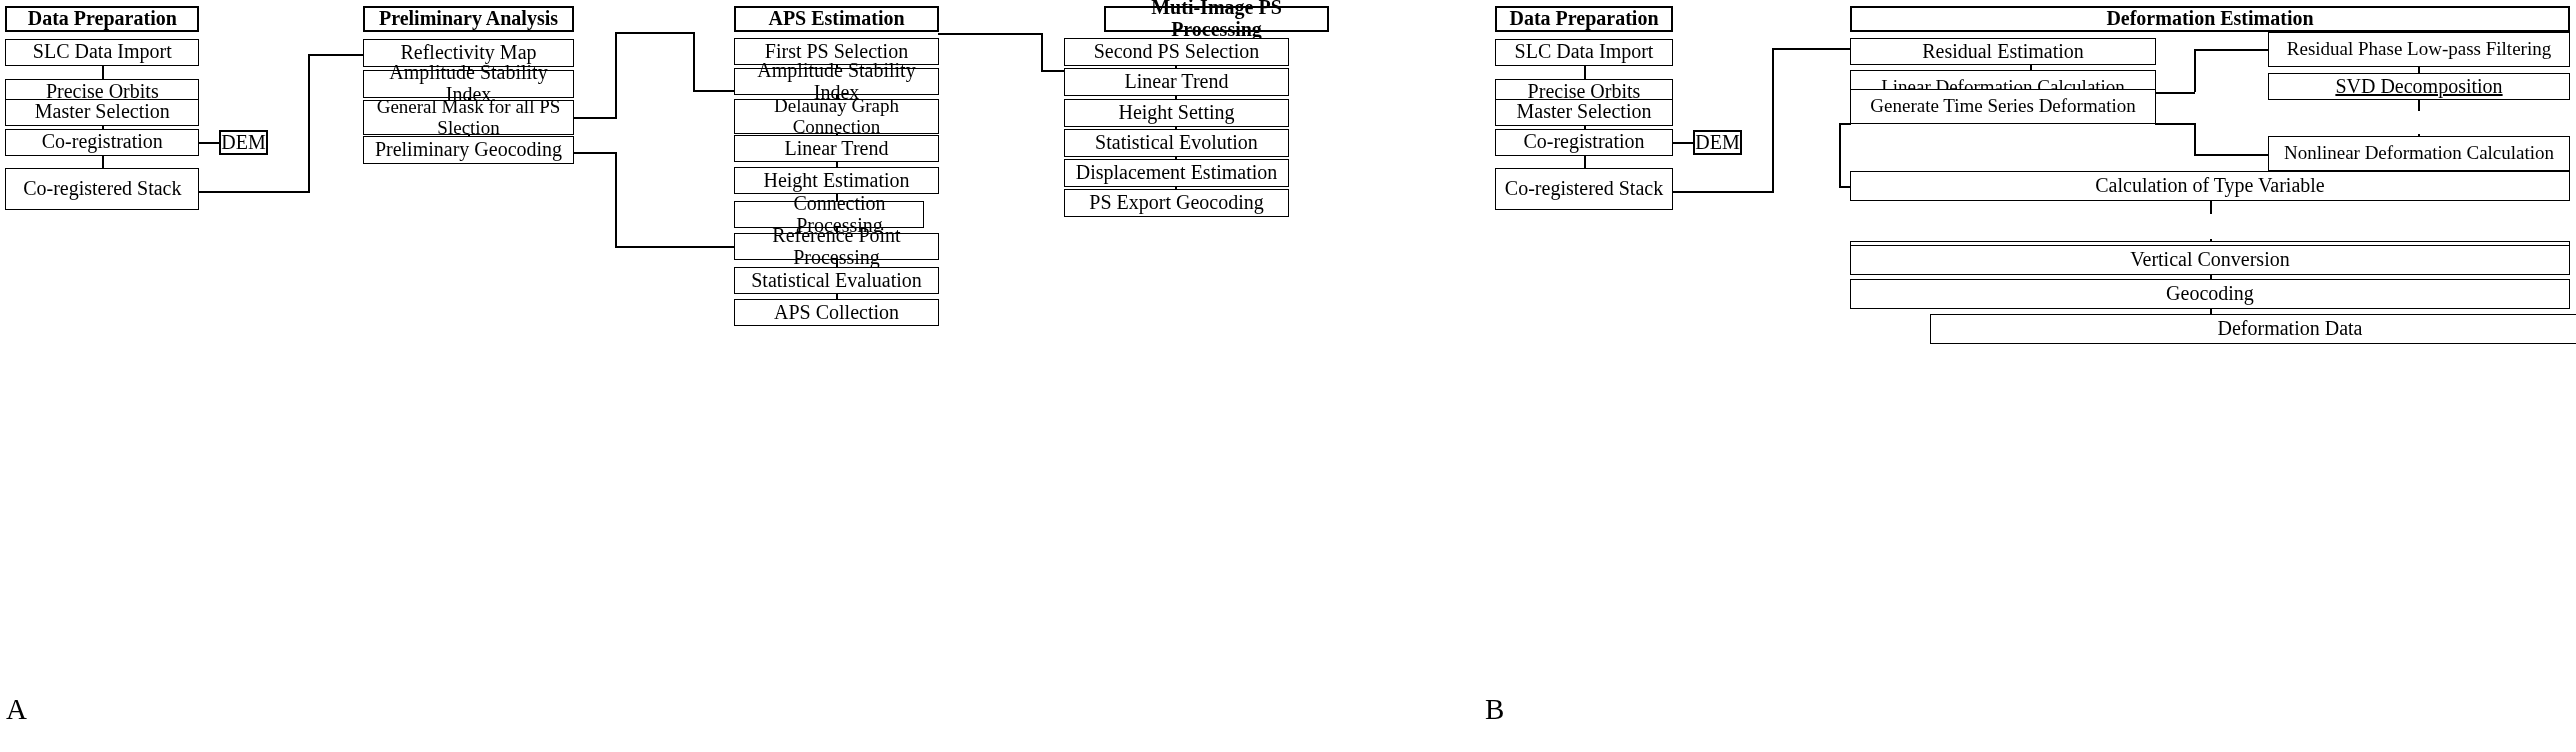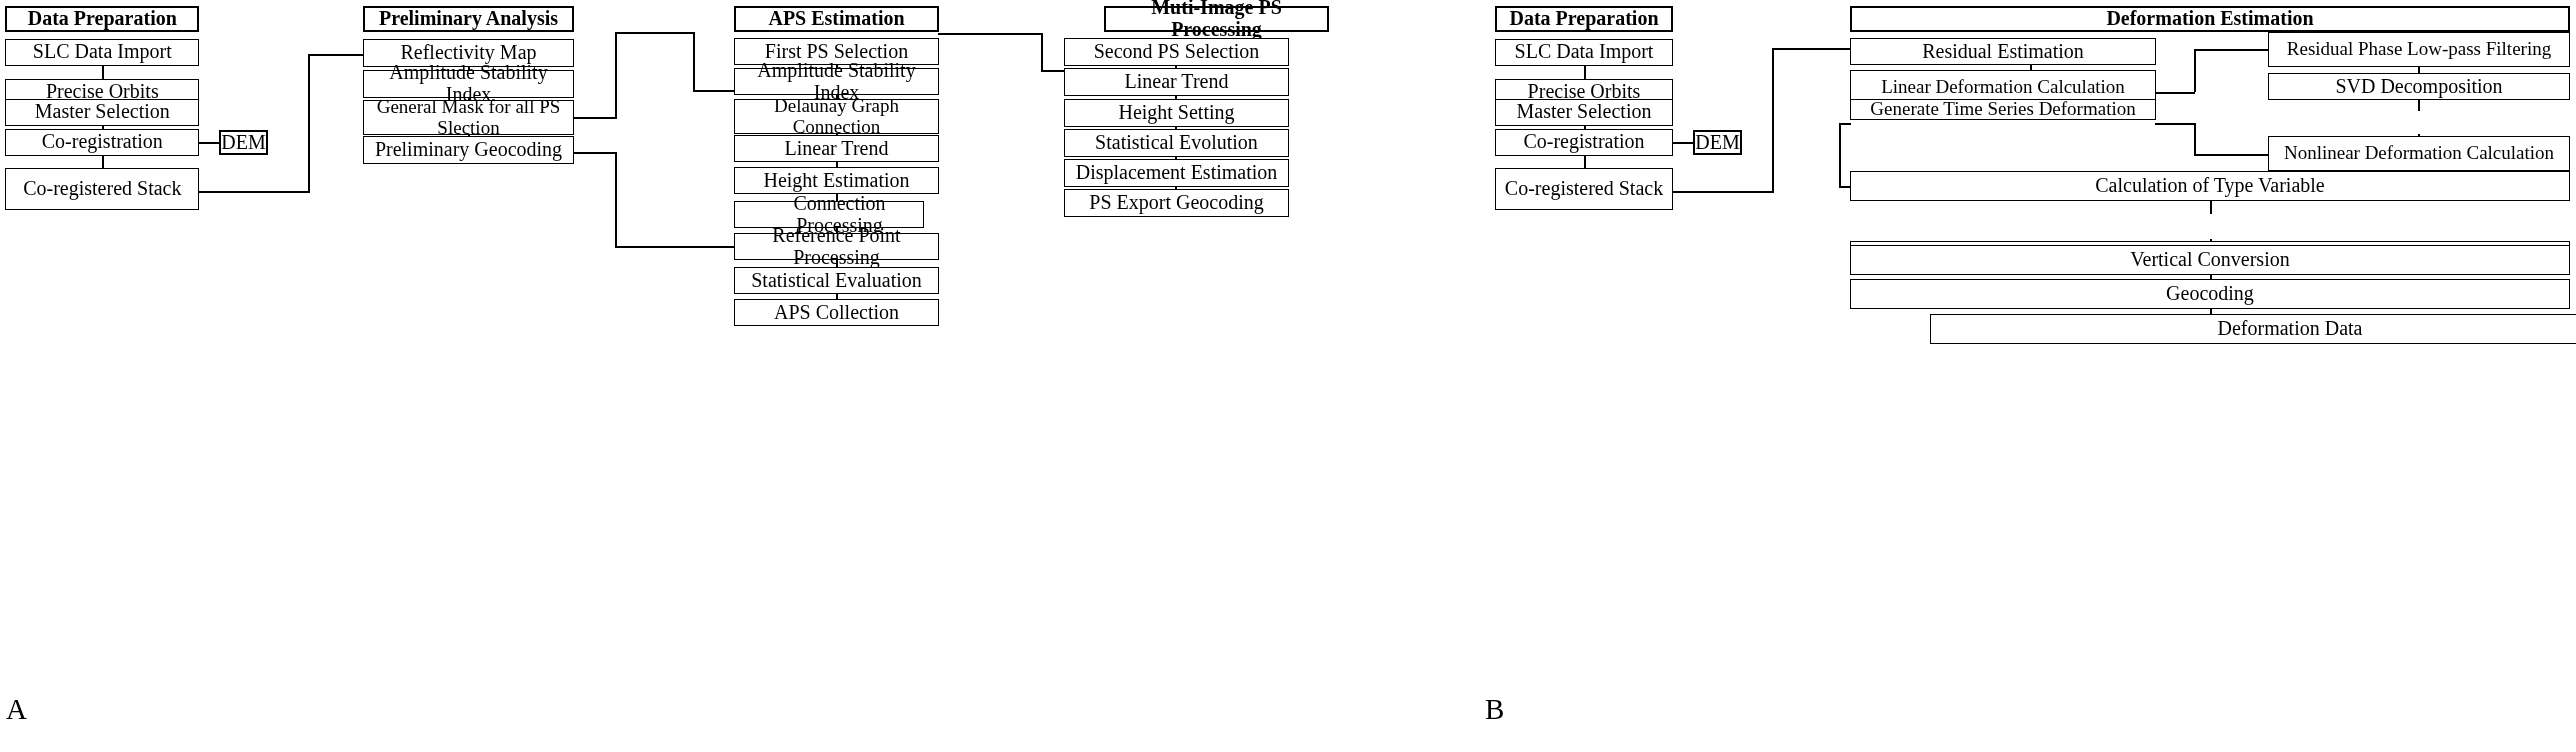--- a/index.html
+++ b/index.html
@@ -186,26 +186,26 @@
   <div class="conn h" style="left:1772px; top:48px; width:80px;"></div>
 
   <div class="node header" style="left:1850px; top:6px; width:720px; height:26px;">Deformation Estimation</div>
 
   <div class="node" style="left:1850px; top:38px; width:306px; height:27px;">Residual Estimation</div>
   <div class="conn v" style="left:2030px; top:64px; height:15px;"></div>
 
   <div class="node small" style="left:1850px; top:70px; width:306px; height:35px;">Linear Deformation Calculation</div>
   <div class="conn v" style="left:2030px; top:104px; height:15px;"></div>
 
-  <div class="node small" style="left:1850px; top:99px; width:306px; height:21px;">Generate Time Series Deformation</div>
+  <div class="node small" style="left:1850px; top:89px; width:306px; height:35px;">Generate Time Series Deformation</div>
 
   <div class="node small" style="left:2268px; top:32px; width:302px; height:35px;">Residual Phase Low-pass Filtering</div>
   <div class="conn v" style="left:2418px; top:66px; height:12px;"></div>
 
-  <div class="node" style="left:2268px; top:73px; width:302px; height:27px;">SVD Decomposition</div>
+  <div class="node" style="left:2268px; top:73px; width:302px; height:27px;text-decoration:underline;">SVD Decomposition</div>
   <div class="conn v" style="left:2418px; top:99px; height:12px;"></div>
 
   <div class="conn v" style="left:2418px; top:134px; height:12px;"></div>
 
   <div class="node small" style="left:2268px; top:136px; width:302px; height:35px;">Nonlinear Deformation Calculation</div>
 
   <div class="conn h" style="left:2155px; top:92px; width:40px;"></div>
   <div class="conn v" style="left:2194px; top:49px; height:43px;"></div>
   <div class="conn h" style="left:2194px; top:49px; width:74px;"></div>
 

